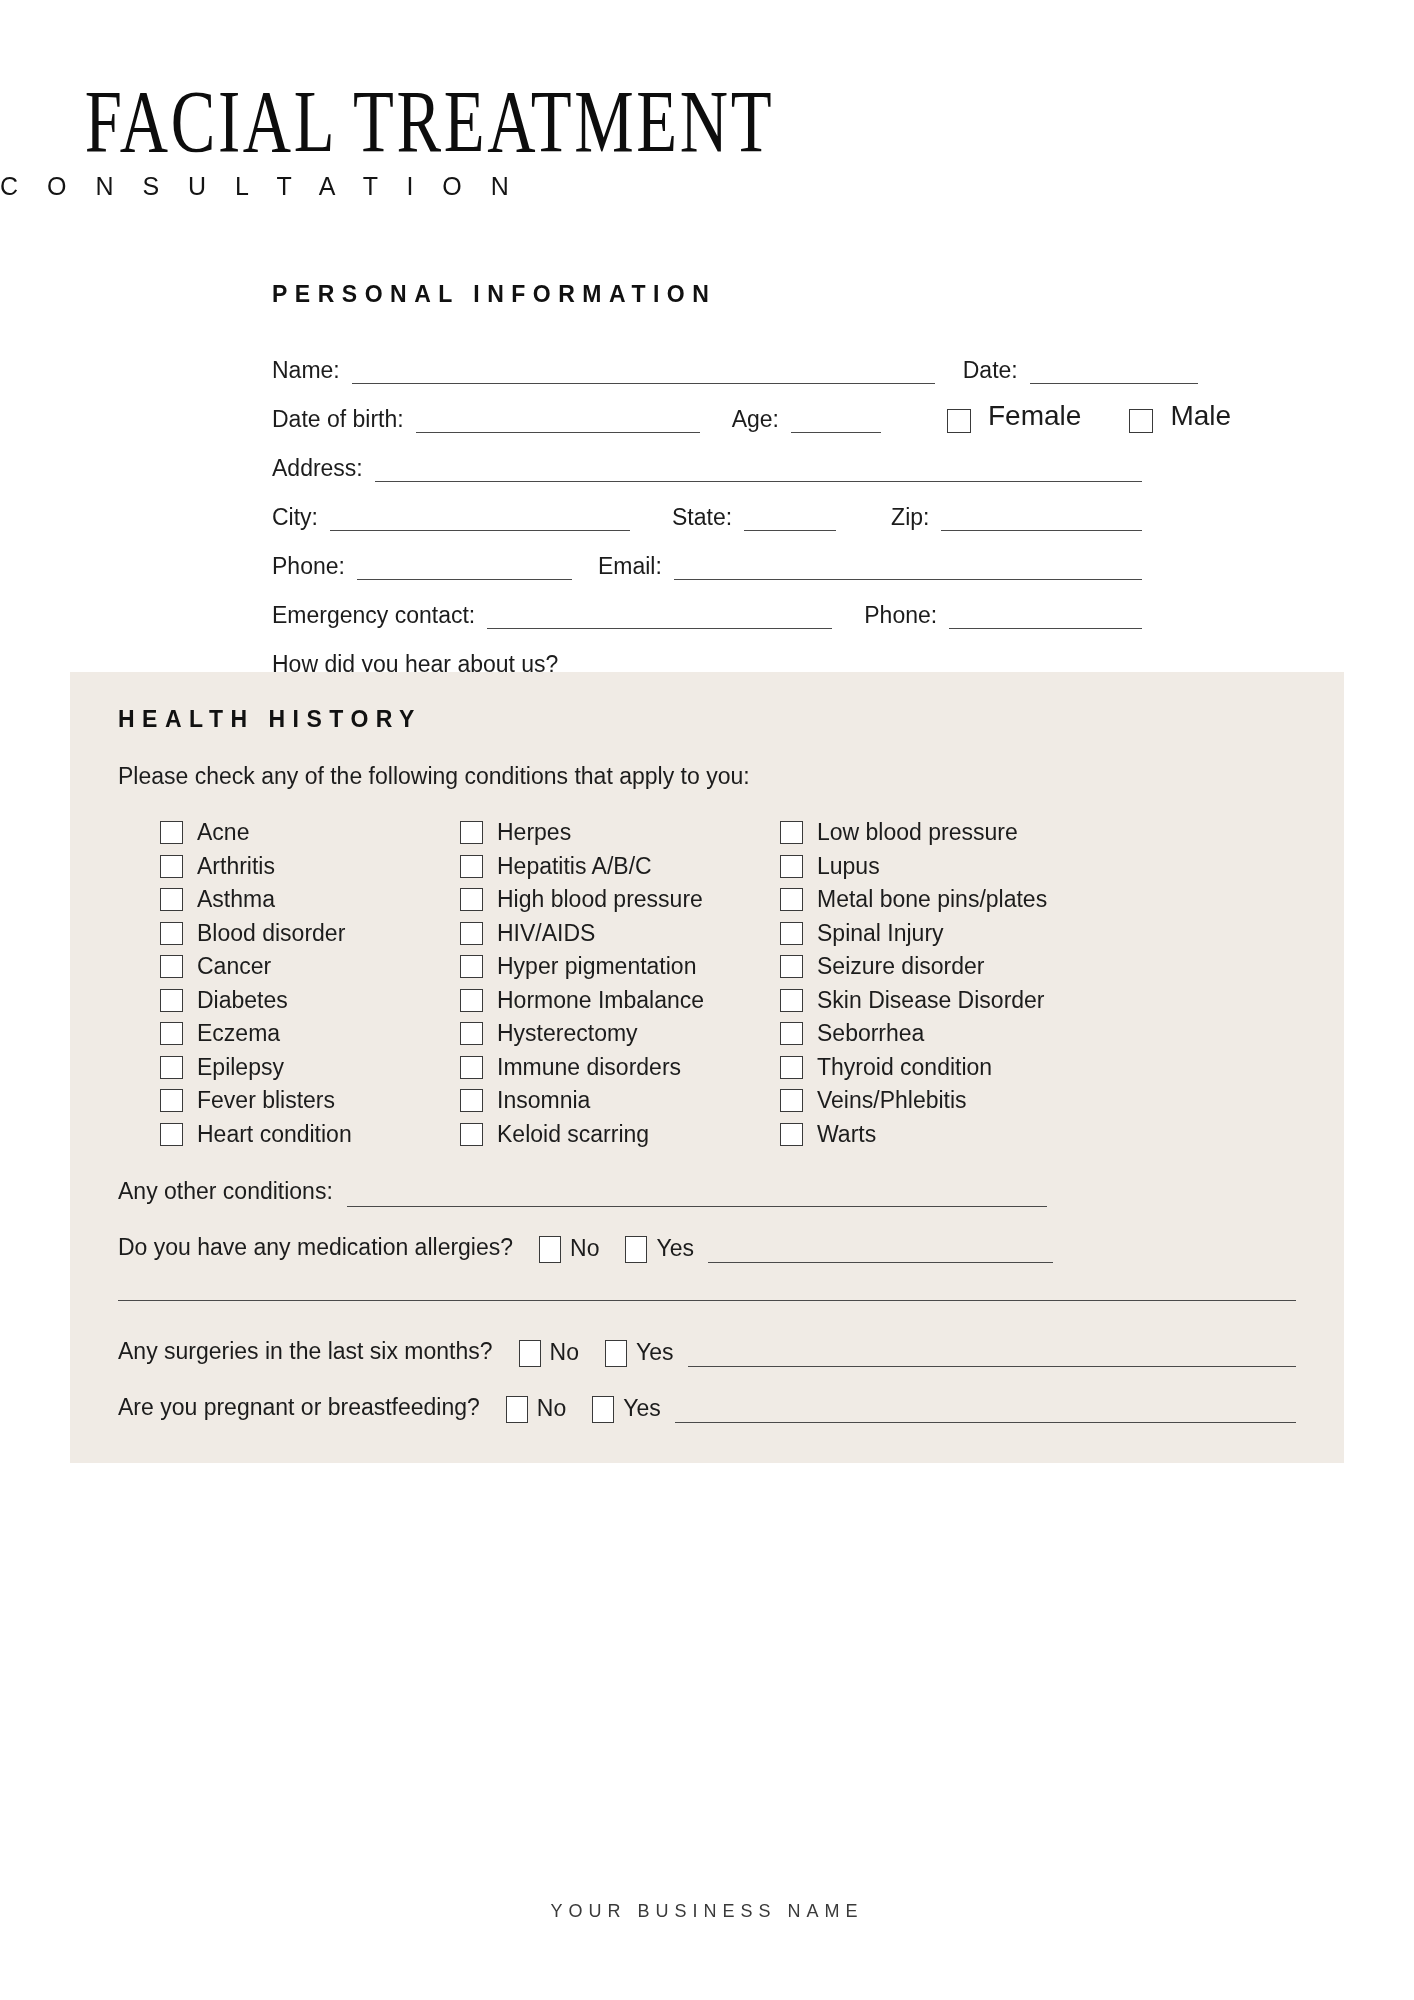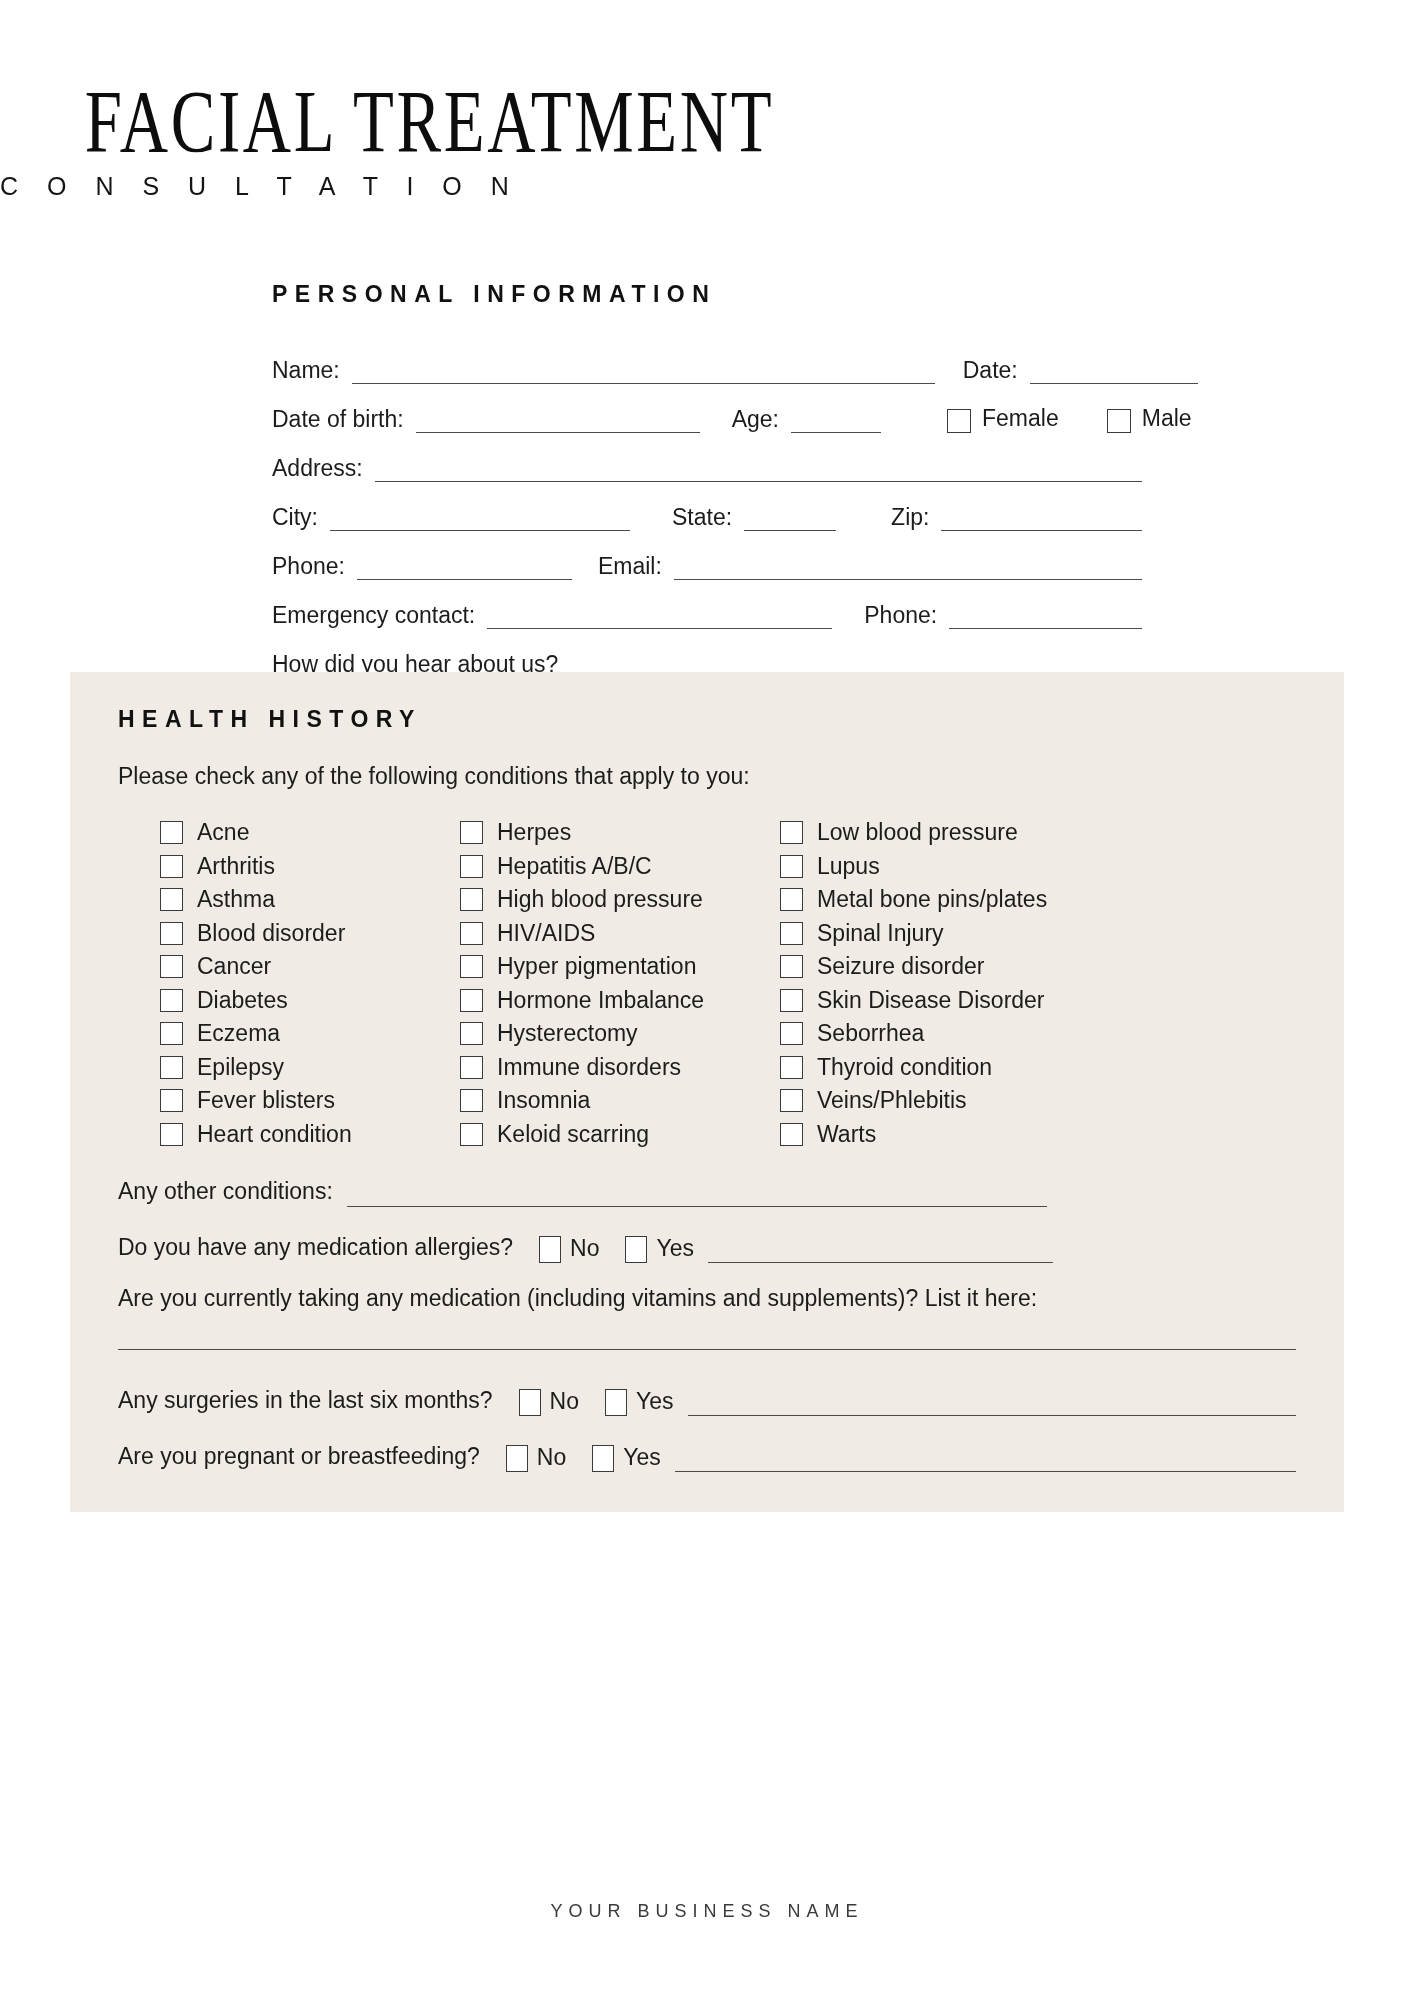--- a/index.html
+++ b/index.html
@@ -85,23 +85,23 @@
   .cbox {
     width: 24px;
     height: 24px;
     border: 1.6px solid #3a3a3a;
     background: #ffffff;
     display: inline-block;
     flex: 0 0 auto;
   }
   .cbox.tall { width: 22px; height: 28px; }
   .cb-label {
-    font-size: 23px;
-    color: #1c1c1c;
-    margin-left: 11px;
+    font-size: 28px;
+    color: #1c1c1c;
+    margin-left: 17px;
     white-space: nowrap;
     padding-bottom: 1px;
   }
   .cb-group { display: flex; align-items: flex-end; }
 
   .optin-row {
     display: flex;
     align-items: center;
     margin-top: 42px;
     padding-left: 28px;
@@ -436,21 +436,20 @@
       <span class="cbox tall"></span>
       <span class="cb-label">No</span>
     </span>
     <span class="yn">
       <span class="cbox tall"></span>
       <span class="cb-label">Yes</span>
     </span>
     <span class="qline" style="width:345px"></span>
   </div>
 
-  <div class="med-question">Are you currently taking any medication (including vitamins and supplements)? List it here:</div>
   <div class="wide-line"></div>
 
   <div class="spacer-after-med"></div>
 
   <div class="qrow">
     <span class="qlabel">Any surgeries in the last six months?</span>
     <span class="yn">
       <span class="cbox tall"></span>
       <span class="cb-label">No</span>
     </span>

